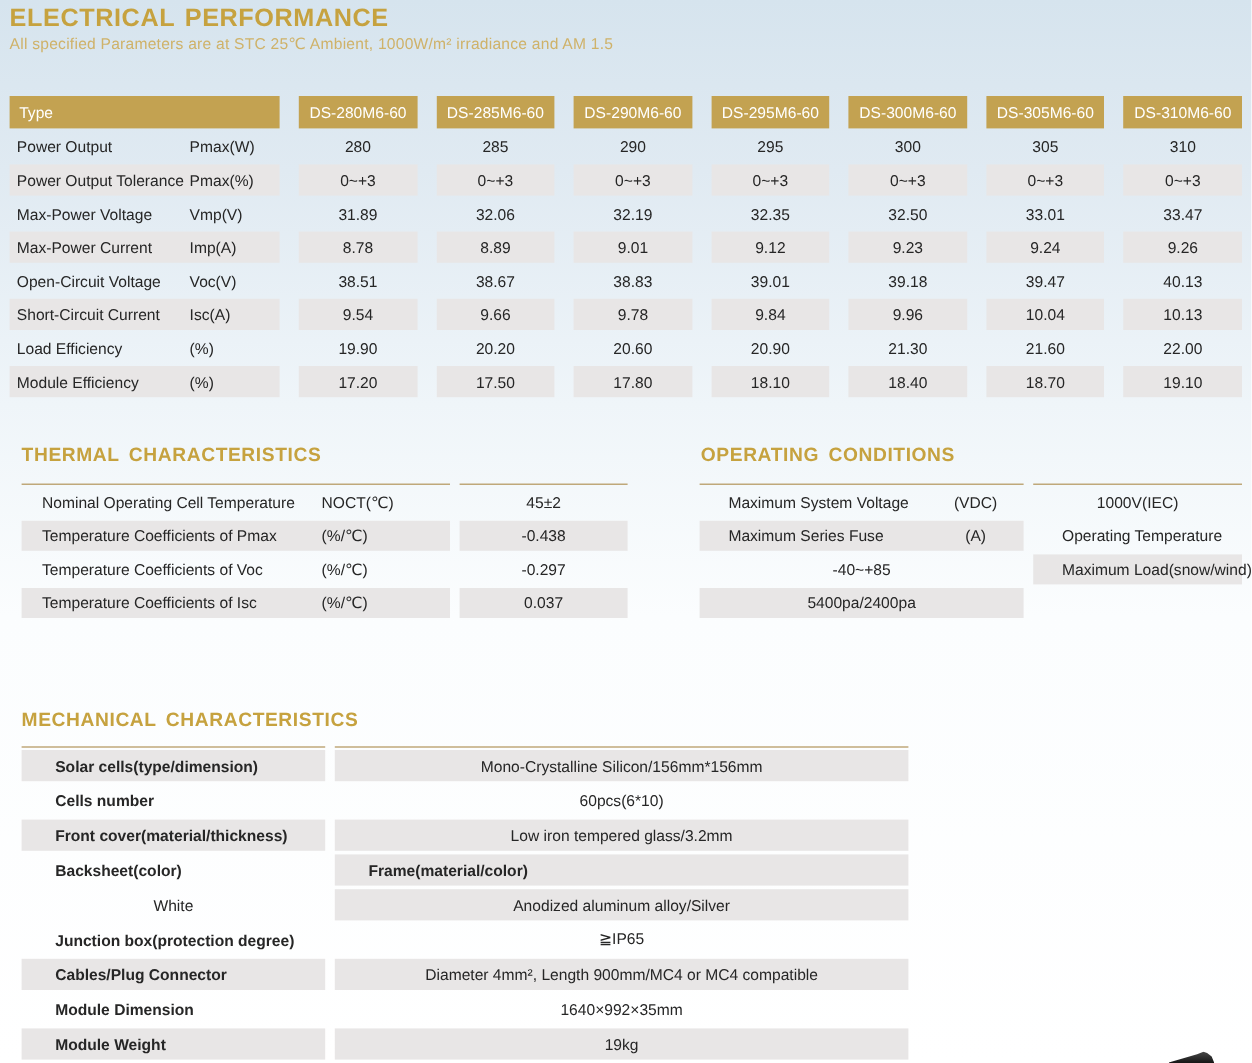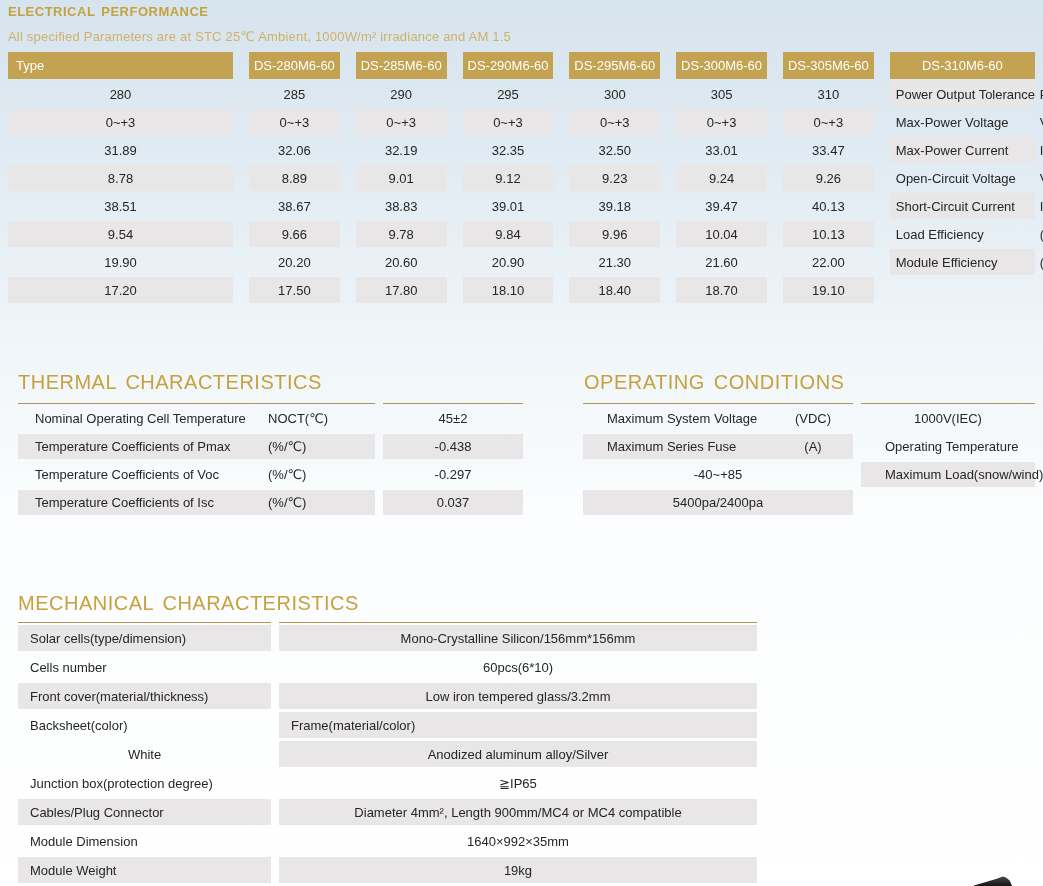--- a/index.html
+++ b/index.html
@@ -8,41 +8,41 @@
   .page {
     position:relative;
     width:1043px; height:886px;
     overflow:hidden;
     background:linear-gradient(180deg,#d6e4ee 0%,#e0eaf2 16%,#eff5f9 38%,#fbfdfe 58%,#ffffff 100%);
   }
 
   
   .etitle {
     position:absolute; left:8px; top:4px;
-    font-size:13px; font-weight:bold; letter-spacing:.5px; word-spacing:2px;
+    font-size:21px; font-weight:bold; letter-spacing:.5px; word-spacing:2px;
     color:#c6a23f;
   }
   .esub {
     position:absolute; left:8px; top:29px;
     font-size:13px; color:#cfb269; letter-spacing:.2px;
   }
   .sec-title {
     position:absolute;
-    font-size:20px; font-weight:normal; letter-spacing:.5px; word-spacing:3px;
+    font-size:16px; font-weight:bold; letter-spacing:.5px; word-spacing:3px;
     color:#c6a23f;
   }
   .t-thermal { left:18px; top:371px; }
   .t-operating { left:584px; top:371px; }
   .t-mech { left:18px; top:592px; }
 
   .sline { position:absolute; height:1px; background:#b2945a; }
 
   
   .etable {
-    position:absolute; left:8px; top:52px; width:1027px;
+    position:absolute; left:8px; top:80px; width:1027px;
     display:grid;
     grid-template-columns:225px repeat(7,1fr);
     grid-template-rows:27px;
     grid-auto-rows:26px;
     gap:2px 16px;
   }
   .ecell { display:flex; align-items:center; font-size:13px; color:#262626; }
   .ehead { background:#c3a251; color:#ffffff; }
   .etype { padding-left:8px; }
   .ehc { justify-content:center; }
@@ -53,21 +53,21 @@
 
   
   .stable { position:absolute; display:grid; gap:3px 8px; }
   .thermal  { left:18px;  top:406px; grid-template-columns:357px 140px; grid-auto-rows:25px; }
   .operating{ left:583px; top:406px; grid-template-columns:270px 174px; grid-auto-rows:25px; }
   .mech     { left:18px;  top:625px; grid-template-columns:253px 478px; grid-auto-rows:26px; }
   .scell { display:flex; align-items:center; font-size:13px; color:#262626; }
   .slabel { position:relative; white-space:nowrap; }
   .thermal .slabel { padding-left:17px; }
   .operating .slabel { padding-left:24px; }
-  .mech .slabel { padding-left:12px; }
+  .mech .slabel { padding-left:28px;font-weight:bold; }
   .sunit-th { position:absolute; left:250px; }
   .sunit-op { position:absolute; left:195px; width:70px; text-align:center; }
   .svalue { justify-content:center; }
 
   
   .corner-frag {
     position:absolute; left:974px; top:876px; width:38px; height:10px;
     background:linear-gradient(180deg,#4a4a4a,#151515);
     clip-path:polygon(0% 95%, 62% 25%, 76% 5%, 84% 15%, 94% 45%, 100% 100%, 0% 100%);
   }
@@ -81,20 +81,24 @@
   <div class="esub">All specified Parameters are at STC 25℃ Ambient, 1000W/m² irradiance and AM 1.5</div>
   <div class="etable">
       <div class="ecell ehead etype">Type</div>
       <div class="ecell ehead ehc">DS-280M6-60</div>
       <div class="ecell ehead ehc">DS-285M6-60</div>
       <div class="ecell ehead ehc">DS-290M6-60</div>
       <div class="ecell ehead ehc">DS-295M6-60</div>
       <div class="ecell ehead ehc">DS-300M6-60</div>
       <div class="ecell ehead ehc">DS-305M6-60</div>
       <div class="ecell ehead ehc">DS-310M6-60</div>
+      <div class="ecell elabel">
+        <span class="lbl">Power Output</span>
+        <span class="eunit">Pmax(W)</span>
+      </div>
       <div class="ecell eval">280</div>
       <div class="ecell eval">285</div>
       <div class="ecell eval">290</div>
       <div class="ecell eval">295</div>
       <div class="ecell eval">300</div>
       <div class="ecell eval">305</div>
       <div class="ecell eval">310</div>
       <div class="ecell elabel gray">
         <span class="lbl">Power Output Tolerance</span>
         <span class="eunit">Pmax(%)</span>

